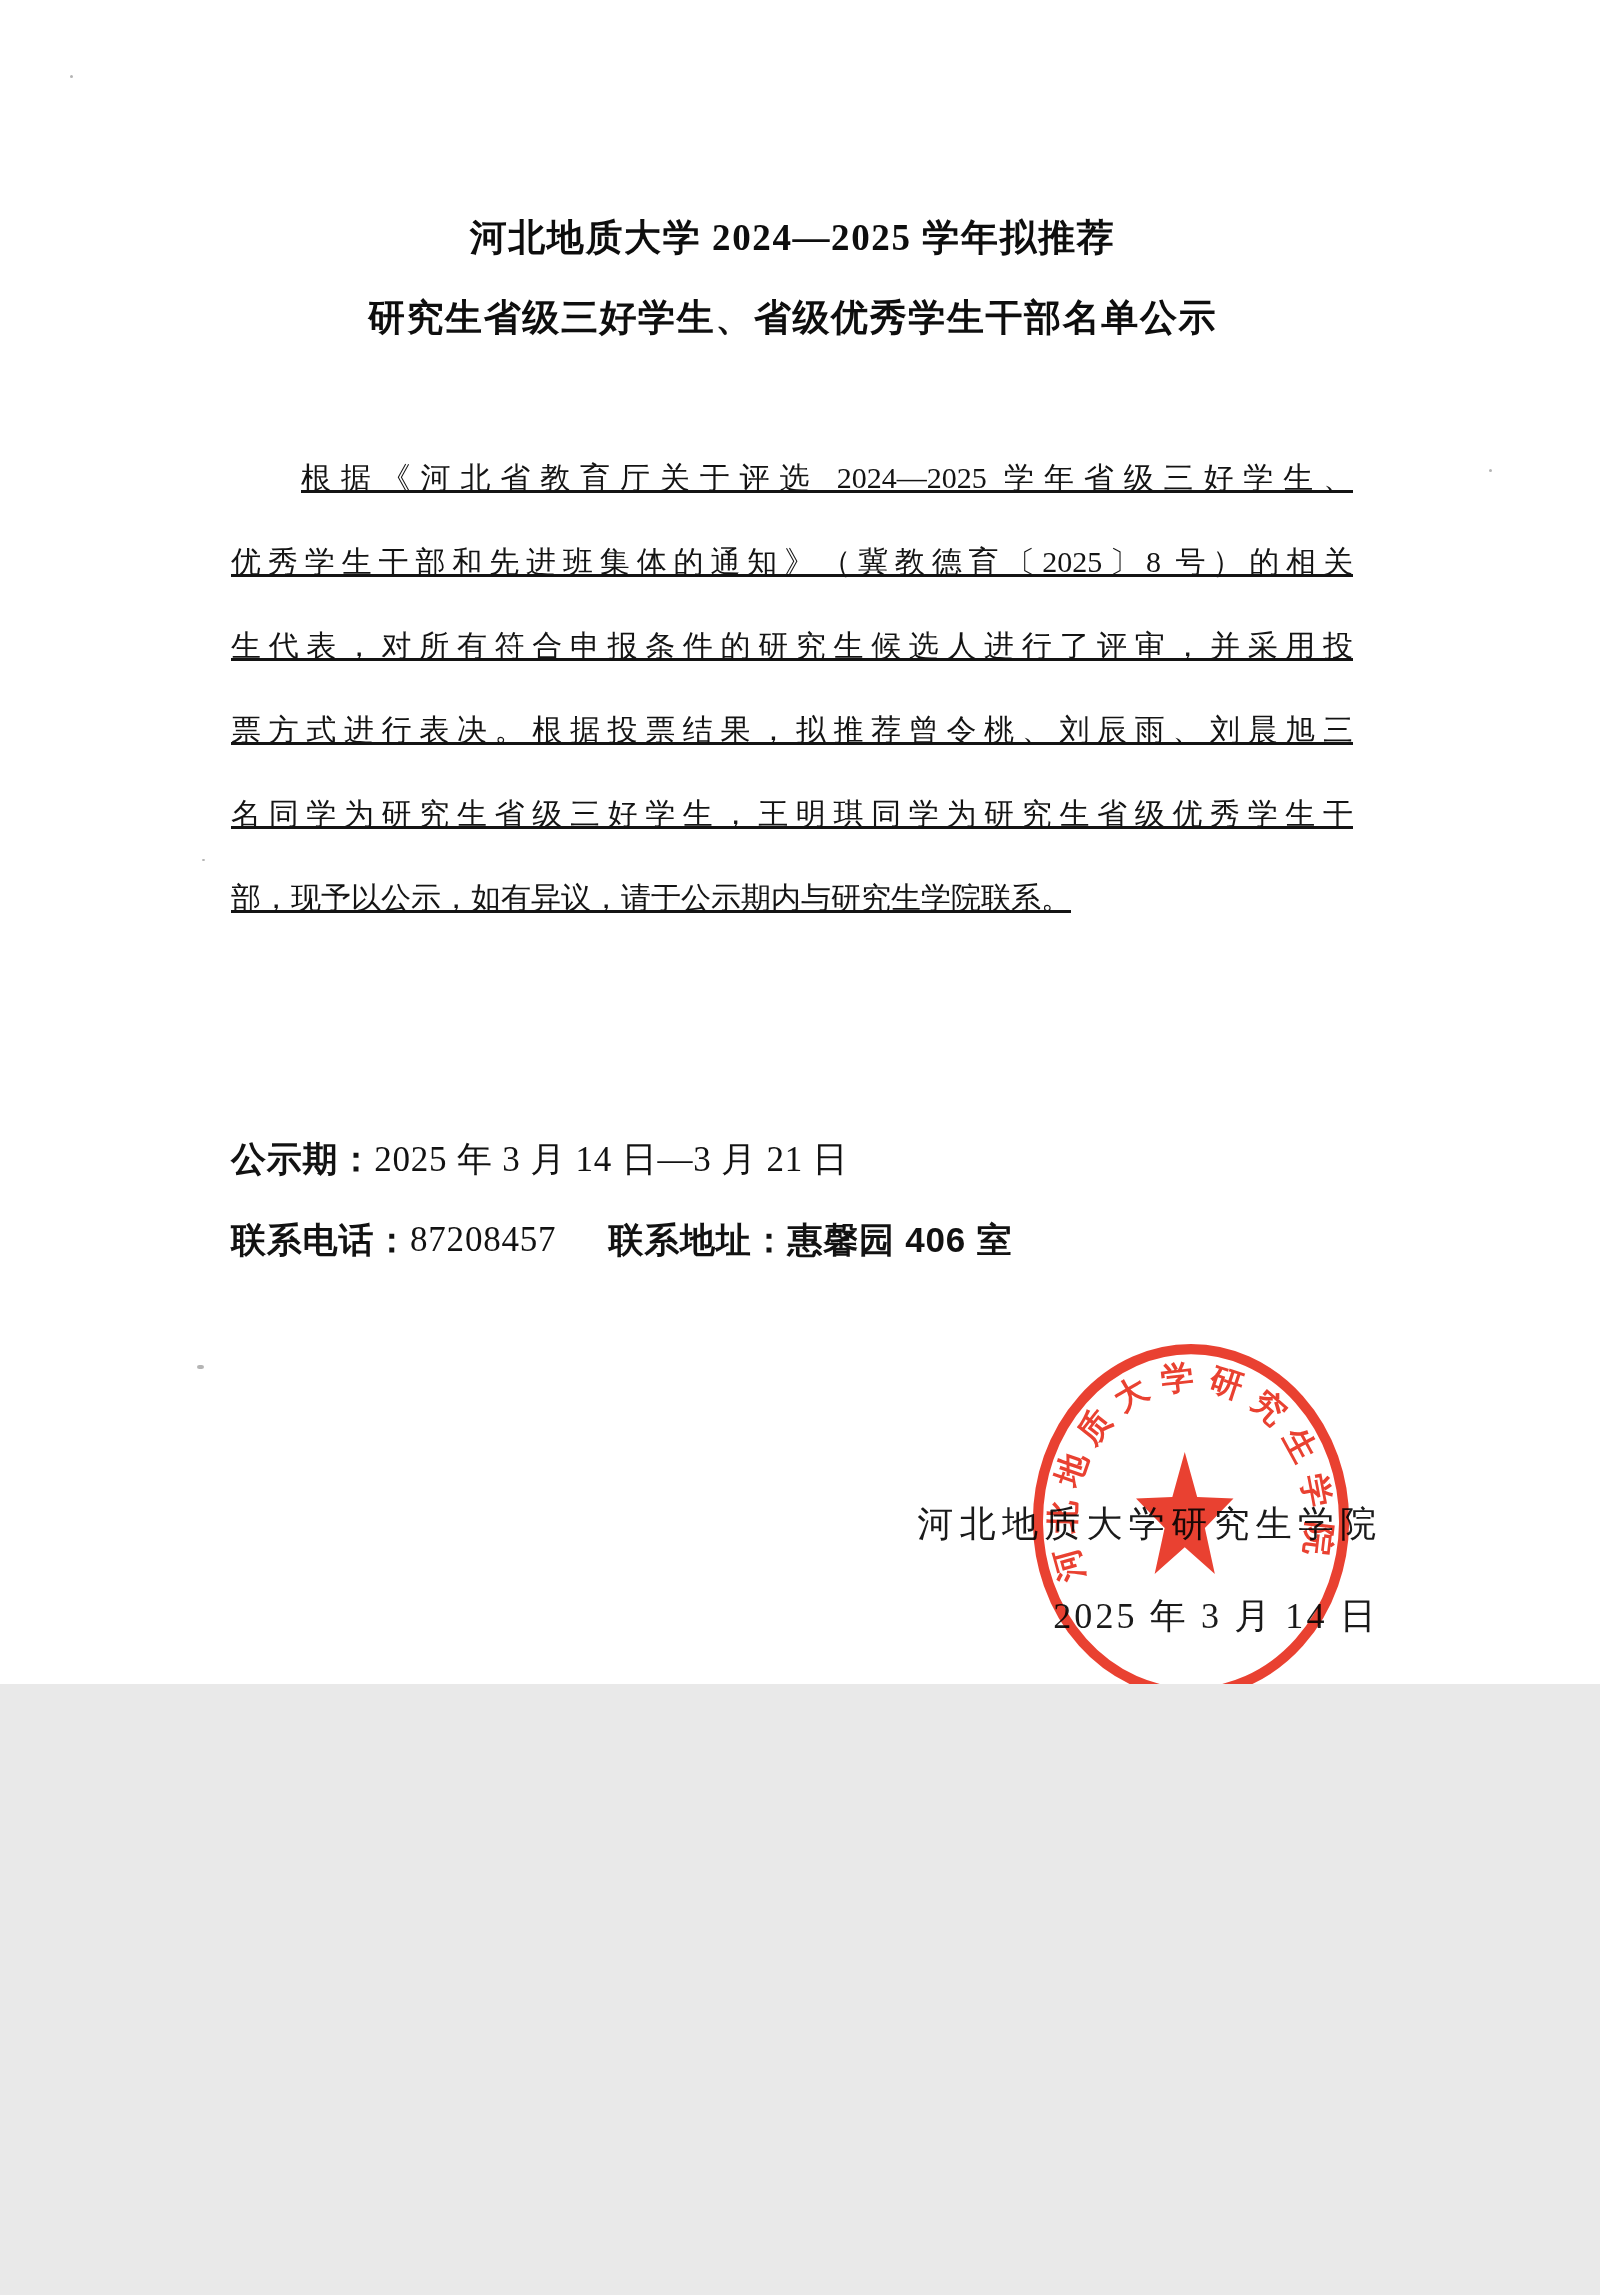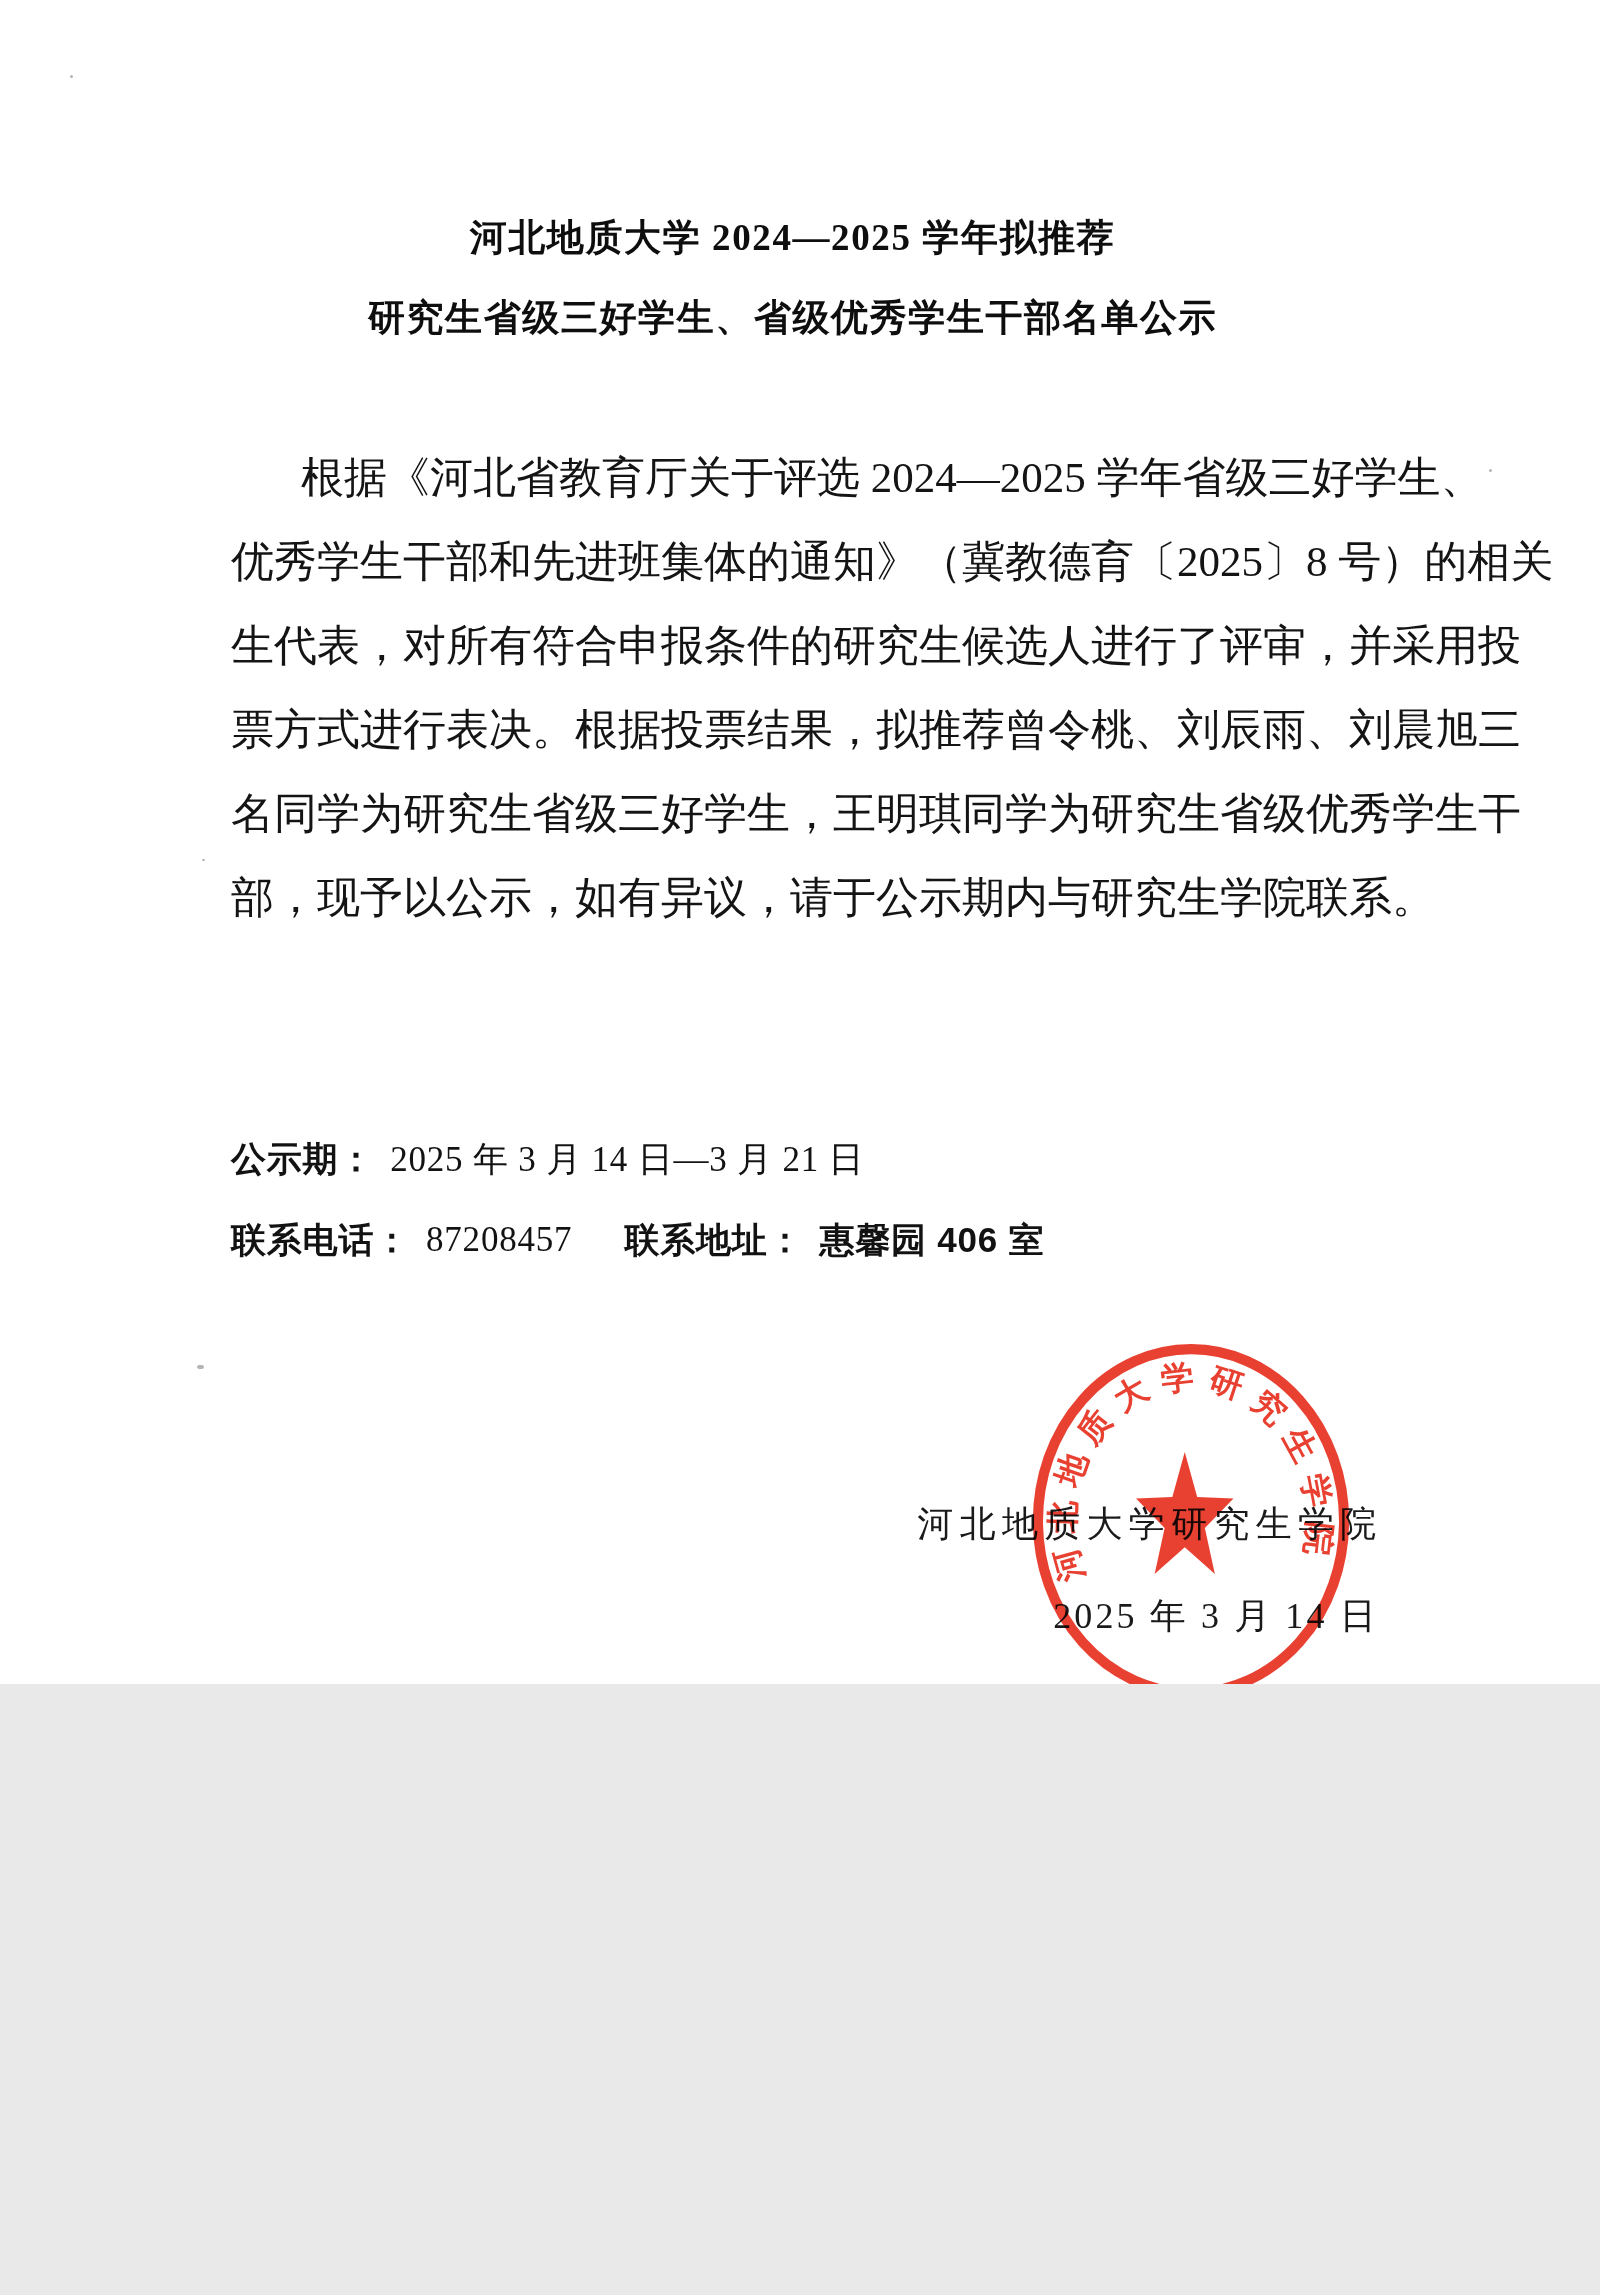--- a/index.html
+++ b/index.html
@@ -22,41 +22,42 @@
     letter-spacing:1.6px;
     color:#0e0e0e;
     white-space:nowrap;
   }
   
   .body-block{
     position:absolute;left:231px;top:436px;width:1122px;
   }
   .body-line{
     height:84px;line-height:84px;
-    font-size:43px;
+    font-size:30px;
     text-align:justify;
     text-align-last:justify;
     text-justify:inter-character;
     white-space:nowrap;
     color:#141414;
+    text-decoration:underline;
   }
   .body-line.first{ text-indent:70px; }
   .body-line.last{ text-align:left;text-align-last:left; }
   
   .info-line{
     position:absolute;left:231px;width:1122px;height:84px;
     line-height:84px;font-size:35px;white-space:nowrap;
     color:#121212;
   }
   .info-label{
     font-family:"Liberation Sans","DejaVu Sans",sans-serif;
     font-weight:700;
     letter-spacing:0.8px;
   }
-  .info-value{ letter-spacing:0.8px;margin-left:16px; }
+  .info-value{ letter-spacing:0.8px; }
   .info-value.heavy{
     font-family:"Liberation Sans","DejaVu Sans",sans-serif;
     font-weight:700;
   }
   .period-line{ top:1117px; }
   .contact-line{ top:1198px; display:flex; }
   .contact-gap{ width:52px; }
   
   .signature-line{
     position:absolute;left:892px;top:1482px;width:516px;height:84px;

